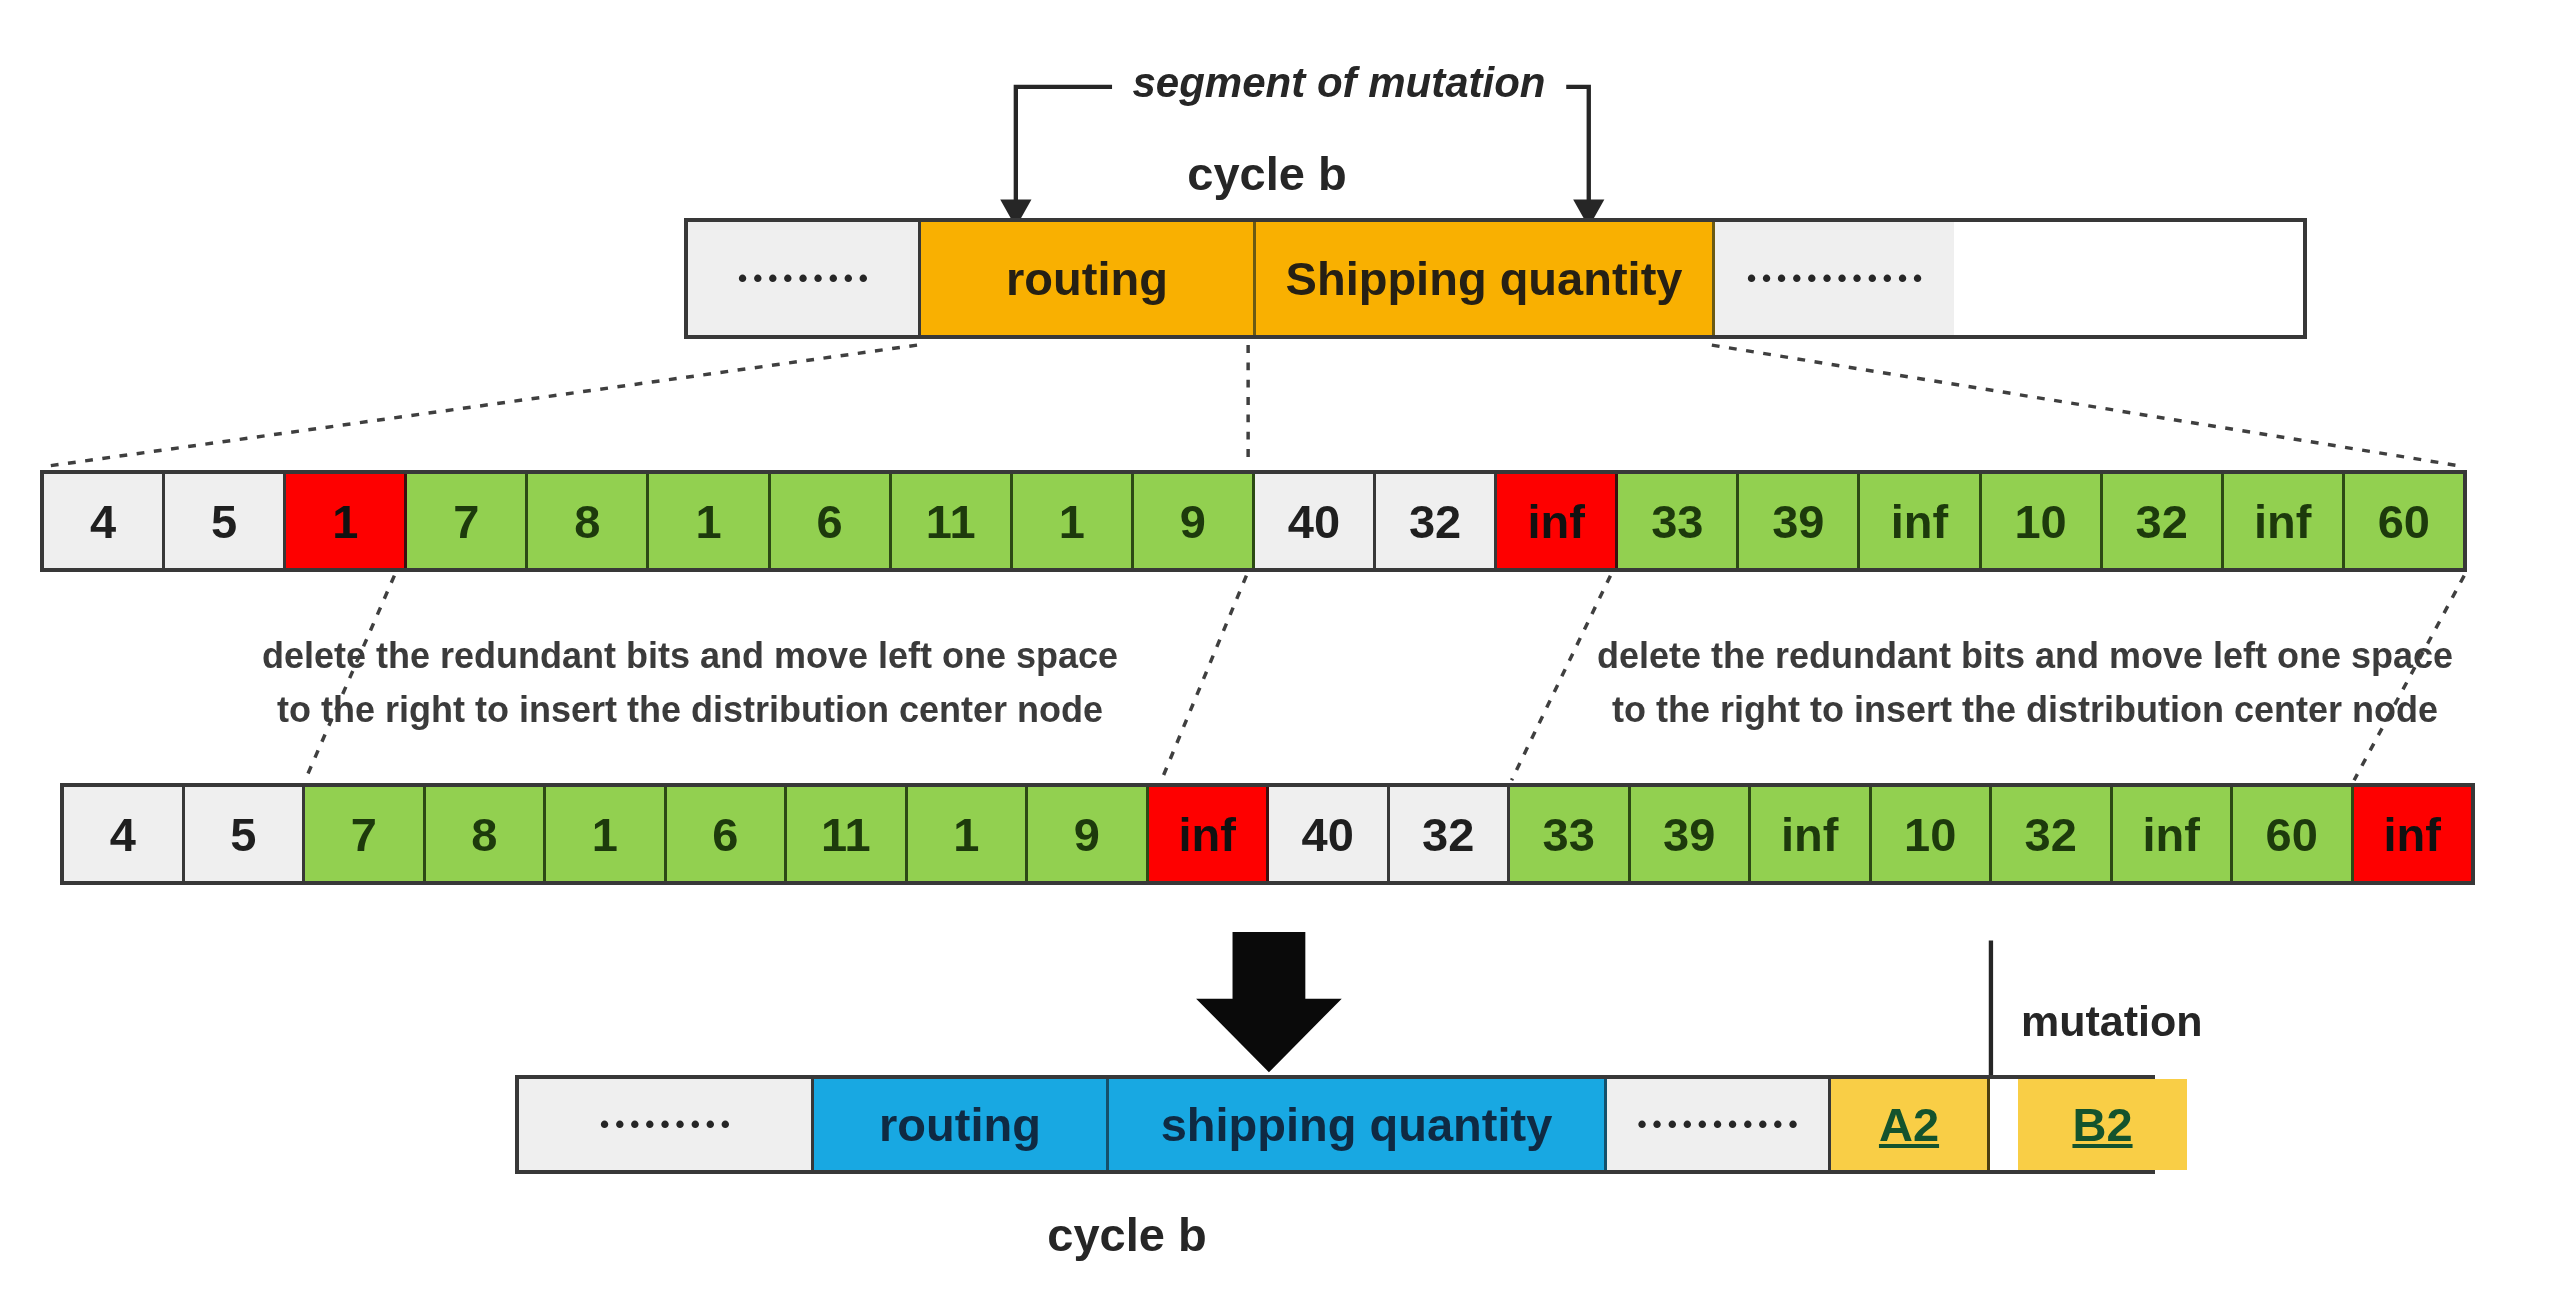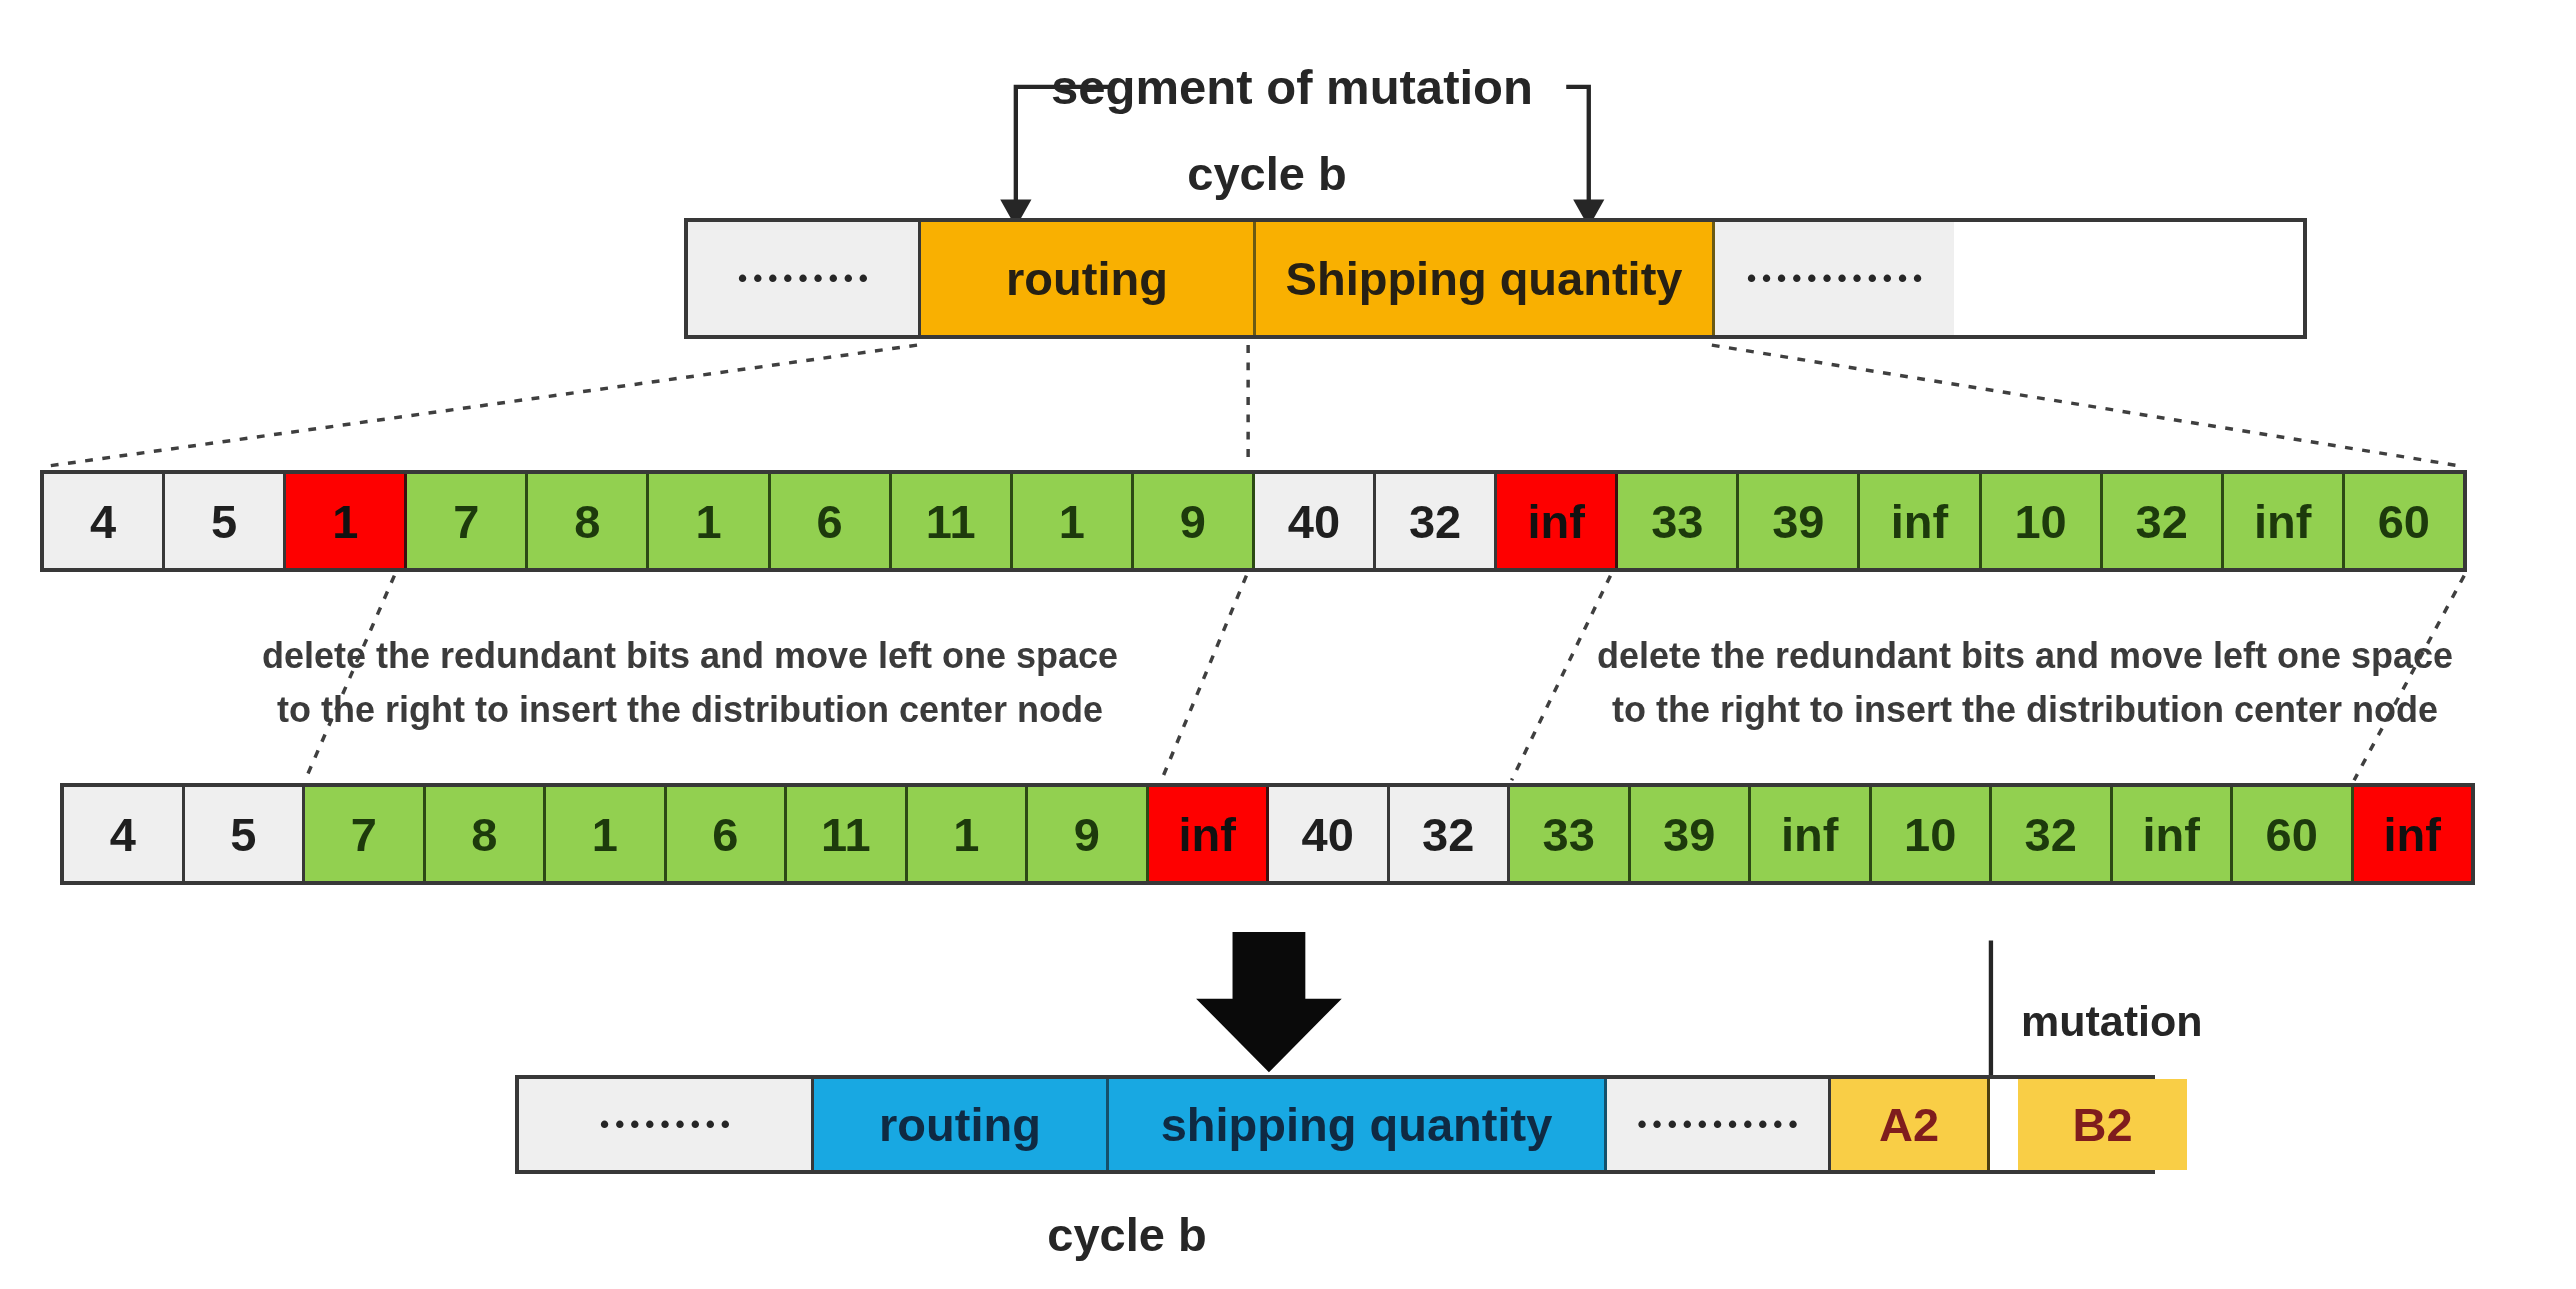--- a/index.html
+++ b/index.html
@@ -11,21 +11,21 @@
   .bar{position:absolute;display:flex;align-items:stretch;box-sizing:border-box;border:4.3px solid #383838;background:#fff;}
   .cell{display:flex;align-items:center;justify-content:center;box-sizing:border-box;
         border-right:3.5px solid #383838;font-weight:bold;font-size:47px;color:#1f1f1f;
         white-space:nowrap;overflow:hidden;}
   .cell:last-child{border-right:none;}
   .gray{background:#efefef;color:#1f1f1f;}
   .orange{background:#f9b001;color:#262014;border-right-color:#6b5a14;}
   .green{background:#92d050;color:#1d3a0c;border-right-color:#2c4a14;}
   .red{background:#fe0000;color:#111111;border-right-color:#3a1010;}
   .blue{background:#18a8e2;color:#0f2a43;border-right-color:#14506b;}
-  .yellow{background:#f9ce46;color:#7f1d1d;border-right-color:#4d3f10;}
+  .yellow{background:#f9ce46;color:#14532d;border-right-color:#4d3f10;text-decoration:underline;}
   .dots{font-size:26px;letter-spacing:6px;color:#262626;padding-left:6px;}
 
   .label{position:absolute;font-weight:bold;color:#262626;white-space:nowrap;}
   .centered{transform:translateX(-50%);}
   .note{position:absolute;font-weight:bold;font-size:36px;line-height:1.5;color:#3b3b3b;
         text-align:center;transform:translateX(-50%);white-space:nowrap;}
 </style>
 </head>
 <body>
 
@@ -58,21 +58,21 @@
     <g fill="#0a0a0a" stroke="none">
       <polygon points="1422,1075 1506,1075 1506,1152 1548,1152 1464,1237 1380,1152 1422,1152"></polygon>
     </g>
 
     <g>
       <line x1="2297" y1="1085" x2="2297" y2="1272" stroke="#262626" stroke-width="5"></line>
       <polygon points="2297,1300 2279,1266 2315,1266" fill="#262626" stroke="none"></polygon>
     </g>
   </svg>
 
-  <div class="label centered" style="left:1292px;top:59px;font-size:49px;">segment of mutation</div>
+  <div class="label centered" style="left:1339px;top:59px;font-size:42px;font-style:italic;">segment of mutation</div>
 
   <div class="label centered" style="left:1267px;top:146px;font-size:47px;">cycle b</div>
 
   <div class="bar" style="left:684px;top:218px;width:1623px;height:121px;">
       <div class="cell gray dots" style="flex: 0 0 233px;">•••••••••</div>
       <div class="cell orange" style="flex: 0 0 335px;">routing</div>
       <div class="cell orange" style="flex: 0 0 459px;">Shipping quantity</div>
       <div class="cell gray dots" style="flex: 0 0 239px;">••••••••••••</div>
     </div>
 

